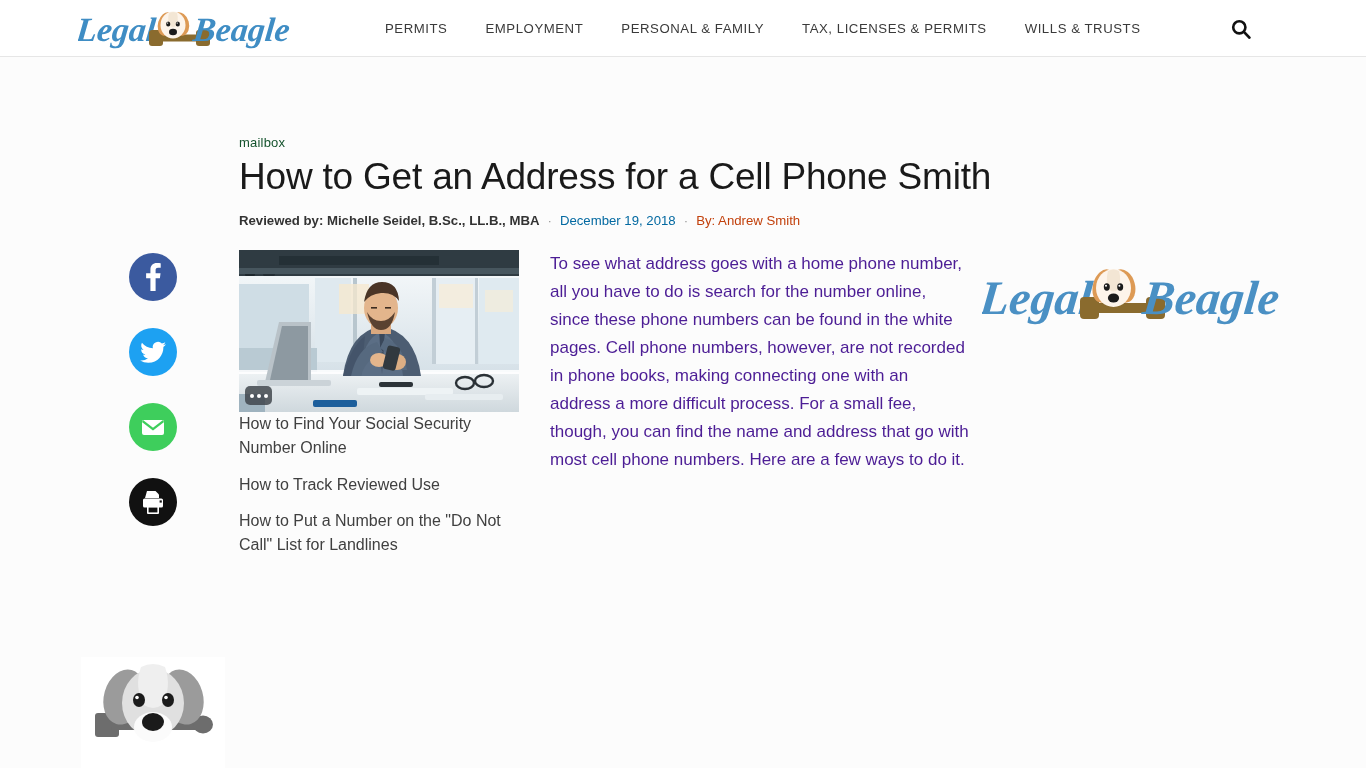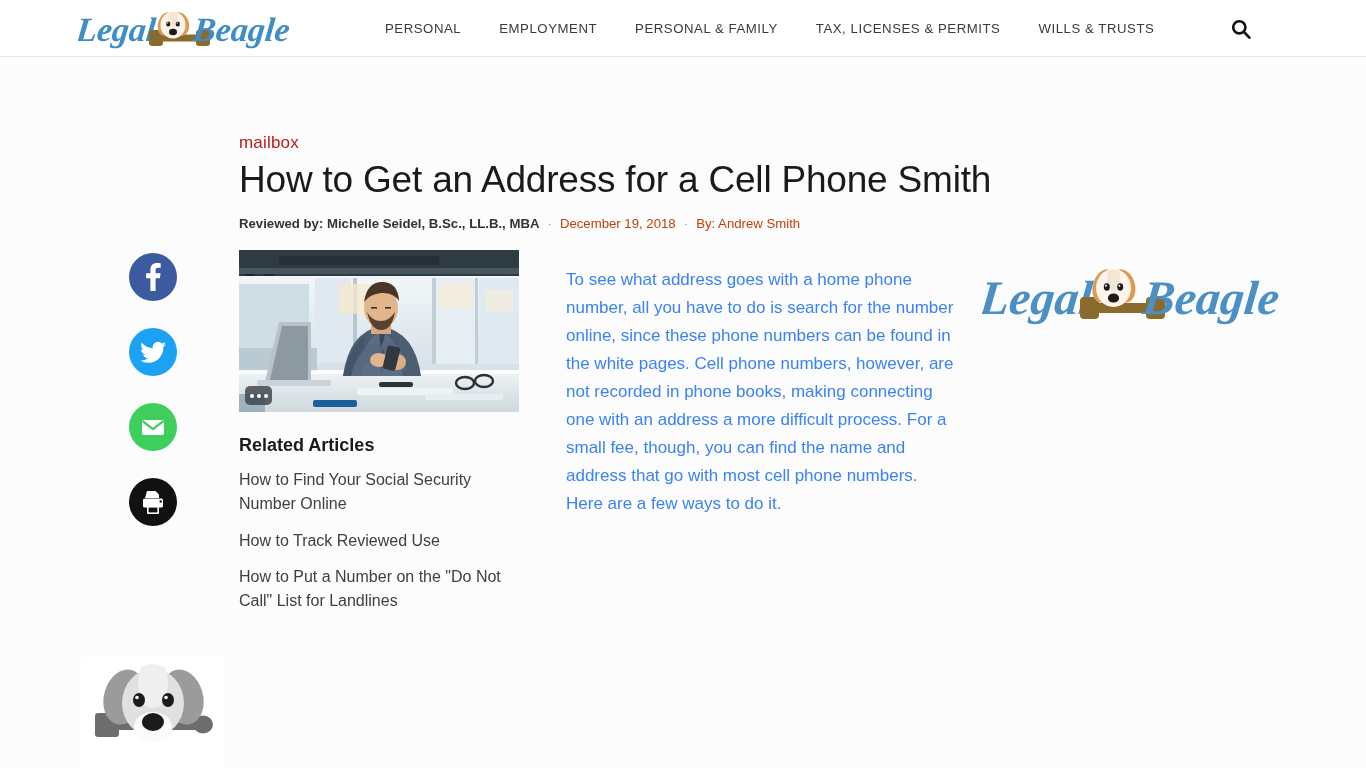--- a/index.html
+++ b/index.html
@@ -76,22 +76,22 @@
   }
   .share-btn svg { display: block; }
 
   
   .article {
     position: absolute;
     left: 239px; top: 76px;
     width: 760px;
   }
   .breadcrumb {
-    font-size: 17px;
-    color: #b91c1c;
+    font-size: 13px;
+    color: #14532d;
     letter-spacing: 0.2px;
     margin: 0 0 6px 0;
     cursor: pointer;
     display: inline-block;
     text-decoration: none;
   }
   .headline {
     font-size: 37px;
     font-weight: 400;
     line-height: 1.16;
@@ -101,21 +101,21 @@
   }
   .byline {
     font-size: 13.2px;
     color: #555;
     margin: 0;
     display: flex; align-items: baseline; gap: 0;
     white-space: nowrap;
   }
   .byline .reviewer { font-weight: bold; color: #333; }
   .byline .sep { color: #9a9a9a; margin: 0 8px; }
-  .byline .pubdate { color: #c2410c; text-align: center; }
+  .byline .pubdate { color: #0369a1; text-align: center; }
   .byline .author { color: #c2410c; }
 
   
   .body-grid {
     position: absolute;
     left: 239px; top: 193px;
     width: 760px;
   }
   .left-col { position: absolute; left: 0; top: 0; width: 280px; }
   .right-col { position: absolute; left: 311px; top: 0; width: 420px; }
@@ -154,22 +154,22 @@
     font-size: 16px;
     line-height: 1.52;
     color: #404040;
     text-decoration: none;
     cursor: pointer;
   }
 
   .body-text {
     font-size: 17px;
     line-height: 1.645;
-    color: #3b82f6;
-    margin: 16px;
+    color: #4c1d95;
+    margin: 0;
   }
 
   
   .watermark {
     position: absolute;
     left: 982px; top: 205px;
     width: 300px; height: 72px;
   }
   .watermark svg { display: block; width: 300px; height: 72px; }
 
@@ -214,21 +214,21 @@
         <circle cx="5.6" cy="12.1" r="0.7" fill="#fff"></circle>
         <circle cx="15.2" cy="12.1" r="0.7" fill="#fff"></circle>
         <ellipse cx="11" cy="21" rx="4" ry="3.2" fill="#1b1b1b"></ellipse>
       </g>
 
       <text x="118" y="36" font-family="'Liberation Serif', serif" font-size="34" font-style="italic" font-weight="bold" fill="#3f8dc4" transform="skewX(-6)">Beagle</text>
     </svg>
   </a>
 
   <nav class="main-nav">
-    <a class="nav-item" href="#">PERSONAL</a>
+    <a class="nav-item" href="#">PERMITS</a>
     <a class="nav-item" href="#">EMPLOYMENT</a>
     <a class="nav-item" href="#">PERSONAL &amp; FAMILY</a>
     <a class="nav-item" href="#">TAX, LICENSES &amp; PERMITS</a>
     <a class="nav-item" href="#">WILLS &amp; TRUSTS</a>
   </nav>
 
   <button class="search-btn" aria-label="Search">
     <svg width="22" height="22" viewBox="0 0 22 22">
       <circle cx="9.3" cy="9.3" r="6.1" fill="none" stroke="#111" stroke-width="2.6"></circle>
       <line x1="13.9" y1="13.9" x2="19.4" y2="19.6" stroke="#111" stroke-width="2.8" stroke-linecap="round"></line>
@@ -366,21 +366,20 @@
           <rect x="74" y="150" width="44" height="7" rx="2" fill="#1d5f9c"></rect>
           <rect x="0" y="144" width="26" height="18" fill="#9fb3bf"></rect>
         </svg>
         <div class="img-badge">
           <i></i>
           <i></i>
           <i></i>
         </div>
       </figure>
 
-      <h2 class="related-title">Related Articles</h2>
       <ul class="related-list">
         <li>
           <a class="related-link" href="#">How to Find Your Social Security Number Online</a>
         </li>
         <li>
           <a class="related-link" href="#">How to Track Reviewed Use</a>
         </li>
         <li>
           <a class="related-link" href="#">How to Put a Number on the "Do Not Call" List for Landlines</a>
         </li>

